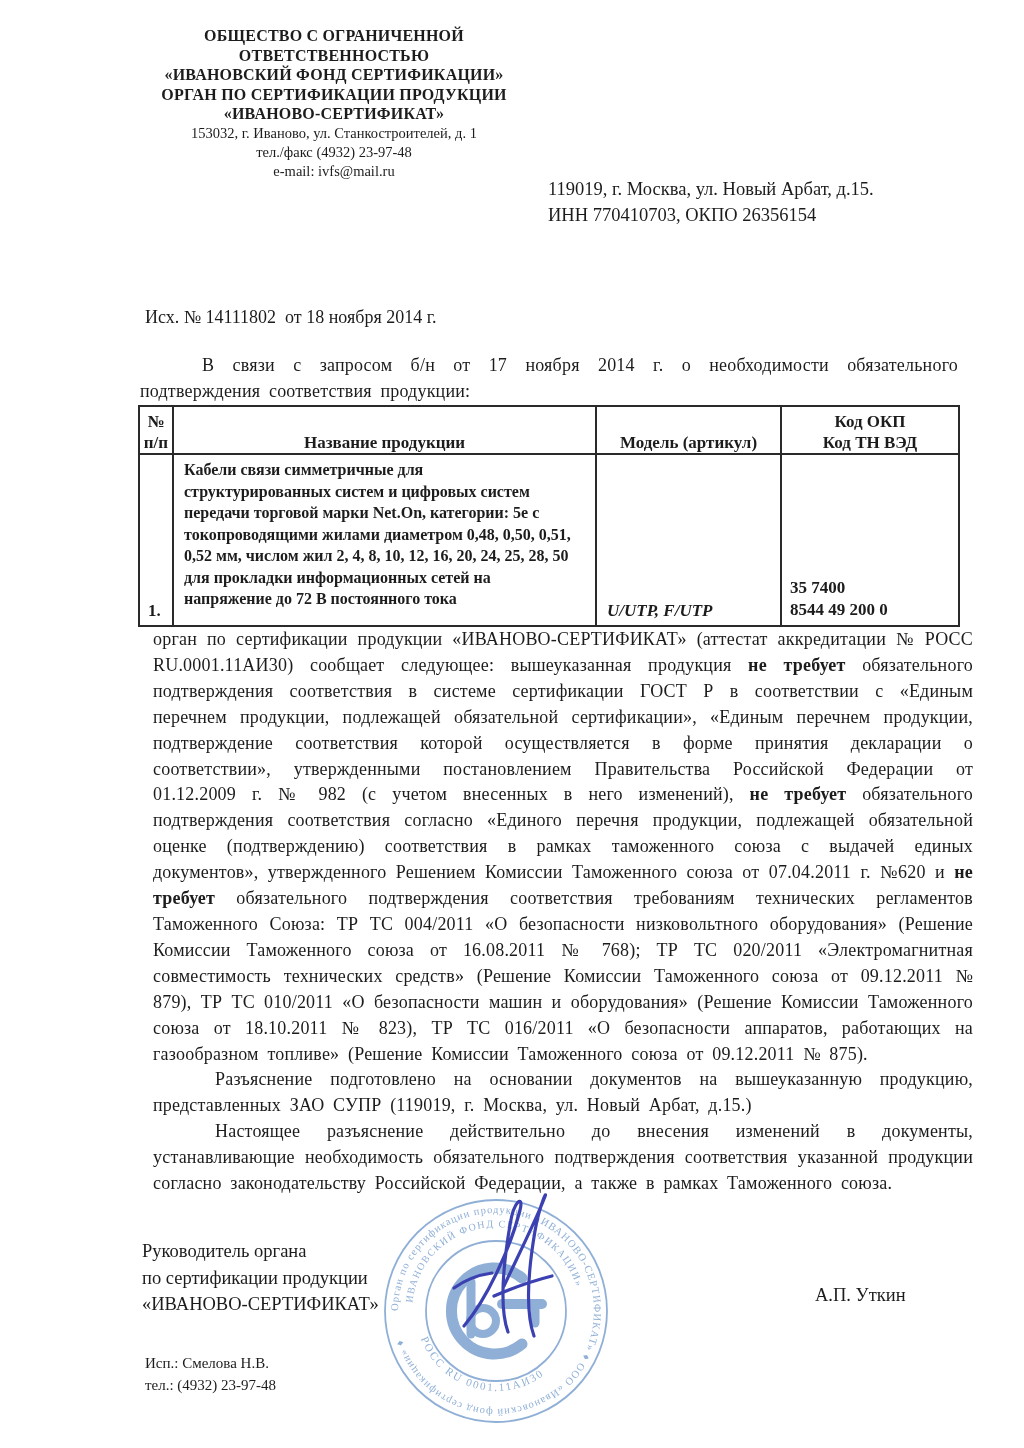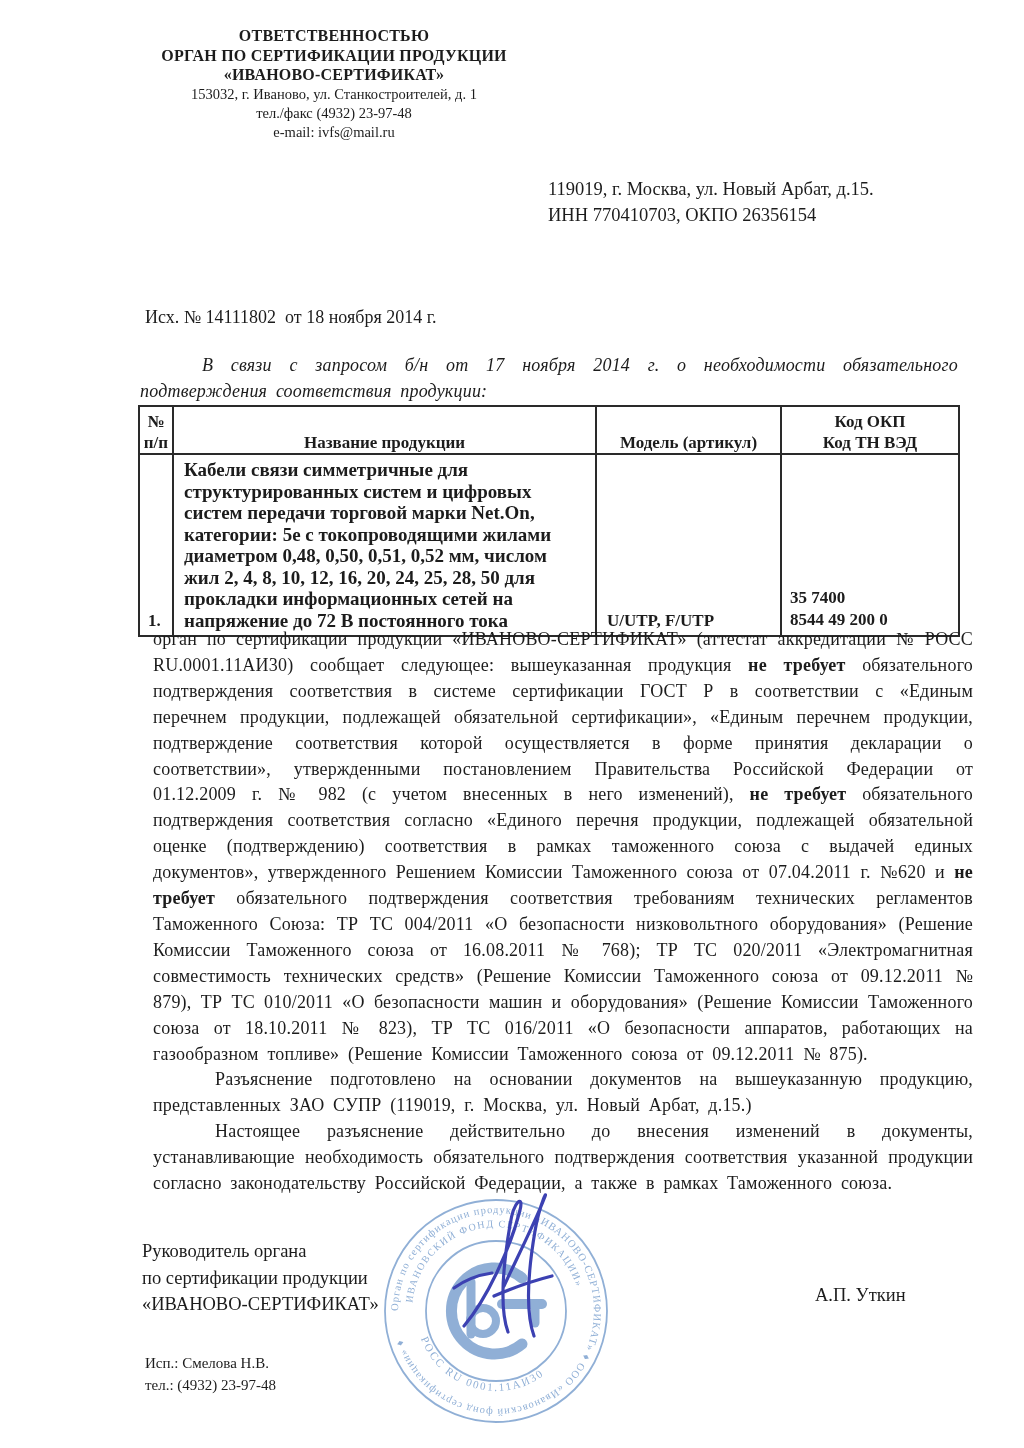--- a/index.html
+++ b/index.html
@@ -21,31 +21,31 @@
   
   .recipient { left:548px; top:176px; width:430px; font-size:18.5px; }
   .recipient .name { line-height:24px; margin-bottom:9px; }
   .recipient .r-line { line-height:26px; }
 
   
   .ref-line { left:145px; top:307px; font-size:18px; white-space:pre; }
 
   
   .intro { left:140px; top:352px; width:818px; font-size:18px; line-height:26px;
-           text-align:justify; text-indent:62px; word-spacing:4px; letter-spacing:0.2px;font-style:italic; }
+           text-align:justify; text-indent:62px; word-spacing:4px; letter-spacing:0.2px; }
 
   
   .prod-table { left:138px; top:405px; width:820px; border-collapse:collapse; table-layout:fixed; }
   .prod-table td { border:2px solid #2a2a2a; vertical-align:bottom; }
   .hdr-cell { font-weight:bold; font-size:17px; text-align:center; vertical-align:middle; }
   .hdr-cell .hl { line-height:21px; }
   .hdr-bottom { vertical-align:bottom !important; padding-bottom:0; }
   .cell-num { font-weight:bold; font-size:17px; padding:2px 4px 4px 8px; }
-  .cell-name { font-weight:bold; font-size:19px; line-height:21.5px; padding:4px 22px 4px 10px; vertical-align:top !important; text-align:left; }
-  .cell-model { font-weight:bold; font-size:17px; padding:19px 4px 4px 10px; }
+  .cell-name { font-weight:bold; font-size:16px; line-height:21.5px; padding:4px 22px 4px 10px; vertical-align:top !important; text-align:left; }
+  .cell-model { font-weight:bold; font-size:17px; padding:19px 4px 4px 10px;font-style:italic; }
   .cell-codes { font-weight:bold; font-size:17px; line-height:22px; padding:2px 4px 4px 8px; }
 
   
   .bodytext { left:140px; top:627px; width:820px; font-size:18px; line-height:25.9px;
               text-align:justify; word-spacing:4px; letter-spacing:0.2px;margin-left:13px; }
   .bodytext p.indent { text-indent:62px; }
 
   
   .sig-role { left:142px; top:1238px; width:340px; font-size:18.5px; line-height:26.5px; }
   .signer-name { left:815px; top:1285px; font-size:18.5px; }
@@ -53,21 +53,23 @@
   .stamp-wrap { left:370px; top:1185px; width:252px; height:252px; opacity:0.85; }
   .sign-wrap { left:452px; top:1188px; width:150px; height:158px; }
 
   
   .footer { left:145px; top:1352px; font-size:15px; line-height:22px; }
 </style>
 </head>
 <body>
 
 <div class="abs letterhead">
+  <div class="b-line">ОБЩЕСТВО С ОГРАНИЧЕННОЙ</div>
   <div class="b-line">ОТВЕТСТВЕННОСТЬЮ</div>
+  <div class="b-line">«ИВАНОВСКИЙ ФОНД СЕРТИФИКАЦИИ»</div>
   <div class="b-line">ОРГАН ПО СЕРТИФИКАЦИИ ПРОДУКЦИИ</div>
   <div class="b-line">«ИВАНОВО-СЕРТИФИКАТ»</div>
   <div class="n-line">153032, г. Иваново, ул. Станкостроителей, д. 1</div>
   <div class="n-line">тел./факс (4932) 23-97-48</div>
   <div class="n-line">e-mail: ivfs@mail.ru</div>
 </div>
 
 <div class="abs recipient">
   <div class="r-line">119019, г. Москва, ул. Новый Арбат, д.15.</div>
   <div class="r-line">ИНН 770410703, ОКПО 26356154</div>

